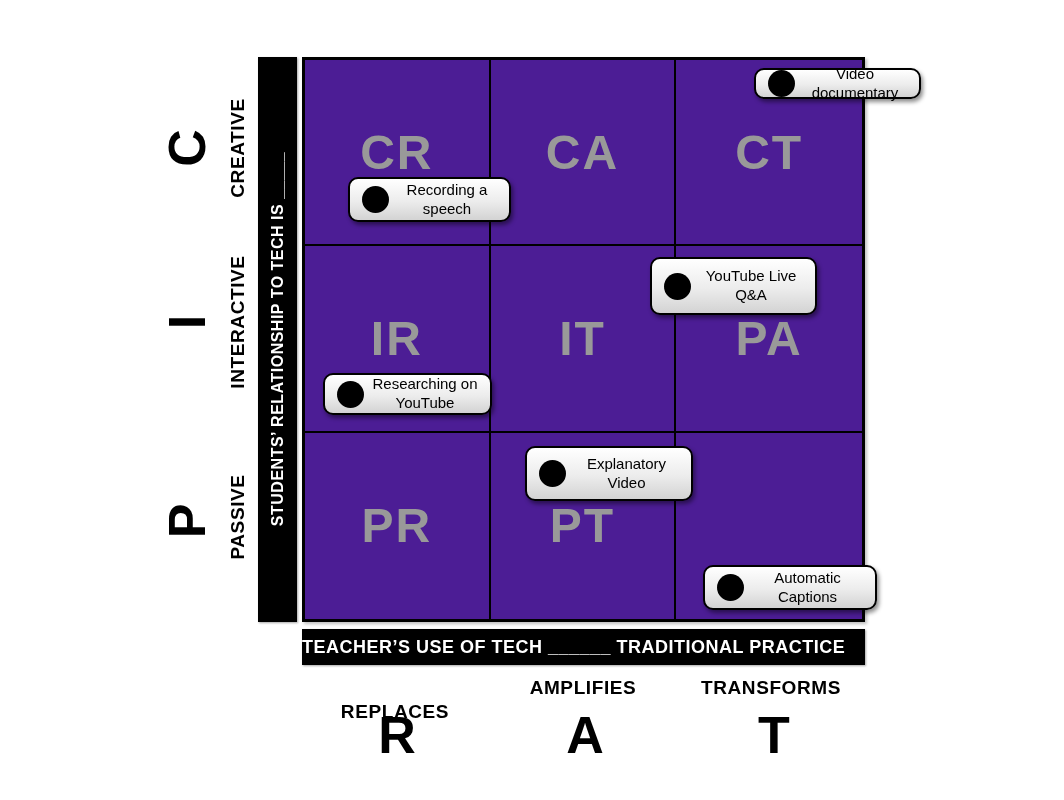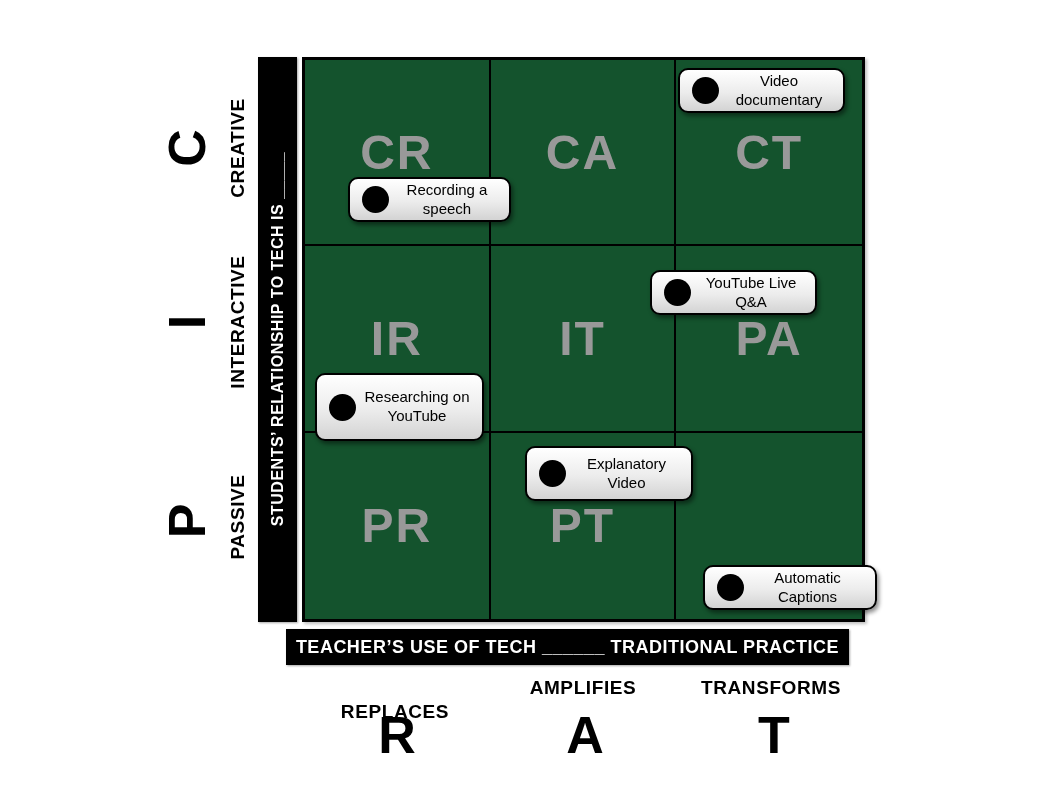--- a/index.html
+++ b/index.html
@@ -46,21 +46,21 @@
     font-size: 16px;
     font-weight: bold;
     letter-spacing: 0.5px;
   }
   .grid {
     position: absolute;
     left: 302px; top: 57px;
     width: 563px; height: 565px;
     border: 3px solid #000000;
     box-sizing: border-box;
-    background: #14532d;
+    background: #4c1d95;
     display: grid;
     grid-template-columns: 1fr 1fr 1fr;
     grid-template-rows: 1fr 1fr 1fr;
     box-shadow: 2px 2px 3px rgba(0,0,0,0.25);
   }
   .cell {
     display: flex;
     align-items: center;
     justify-content: center;
     box-sizing: border-box;
@@ -68,26 +68,25 @@
   .cell:nth-child(3n+1), .cell:nth-child(3n+2) { border-right: 2px solid #000; }
   .cell:nth-child(-n+6) { border-bottom: 2px solid #000; }
   .cell-letter {
     font-size: 48px;
     font-weight: bold;
     color: #999999;
     letter-spacing: 2px;
   }
   .xbar {
     position: absolute;
-    left: 286px; top: 629px;
+    left: 302px; top: 629px;
     width: 563px; height: 36px;
     background: #000000;
     display: flex;
     align-items: center;
-    justify-content: center;
     box-sizing: border-box;
     box-shadow: 1px 1px 2px rgba(0,0,0,0.35);
   }
   .xbar-label {
     color: #ffffff;
     font-size: 18px;
     font-weight: bold;
     letter-spacing: 0.5px;
     white-space: nowrap;
   }
@@ -167,36 +166,36 @@
   </div>
 
   <div class="axis-word htext" style="left:395px; top:712px">REPLACES</div>
   <div class="axis-word htext" style="left:583px; top:688px">AMPLIFIES</div>
   <div class="axis-word htext" style="left:771px; top:688px">TRANSFORMS</div>
 
   <div class="big-letter htext" style="left:397px; top:735px">R</div>
   <div class="big-letter htext" style="left:585px; top:735px">A</div>
   <div class="big-letter htext" style="left:774px; top:735px">T</div>
 
-  <div class="token" style="left:678px; top:68px; width:167px; height:45px">
+  <div class="token" style="left:754px; top:68px; width:167px; height:31px">
     <span class="dot"></span>
     <span class="tlabel">Video documentary</span>
   </div>
 
   <div class="token" style="left:348px; top:177px; width:163px; height:45px">
     <span class="dot"></span>
     <span class="tlabel">Recording a speech</span>
   </div>
 
-  <div class="token" style="left:650px; top:270px; width:167px; height:45px">
+  <div class="token" style="left:650px; top:257px; width:167px; height:58px">
     <span class="dot"></span>
     <span class="tlabel">YouTube Live Q&amp;A</span>
   </div>
 
-  <div class="token" style="left:315px; top:373px; width:169px; height:68px">
+  <div class="token" style="left:323px; top:373px; width:169px; height:42px">
     <span class="dot"></span>
     <span class="tlabel">Researching on YouTube</span>
   </div>
 
   <div class="token" style="left:525px; top:446px; width:168px; height:55px">
     <span class="dot"></span>
     <span class="tlabel">Explanatory Video</span>
   </div>
 
   <div class="token" style="left:703px; top:565px; width:174px; height:45px">

